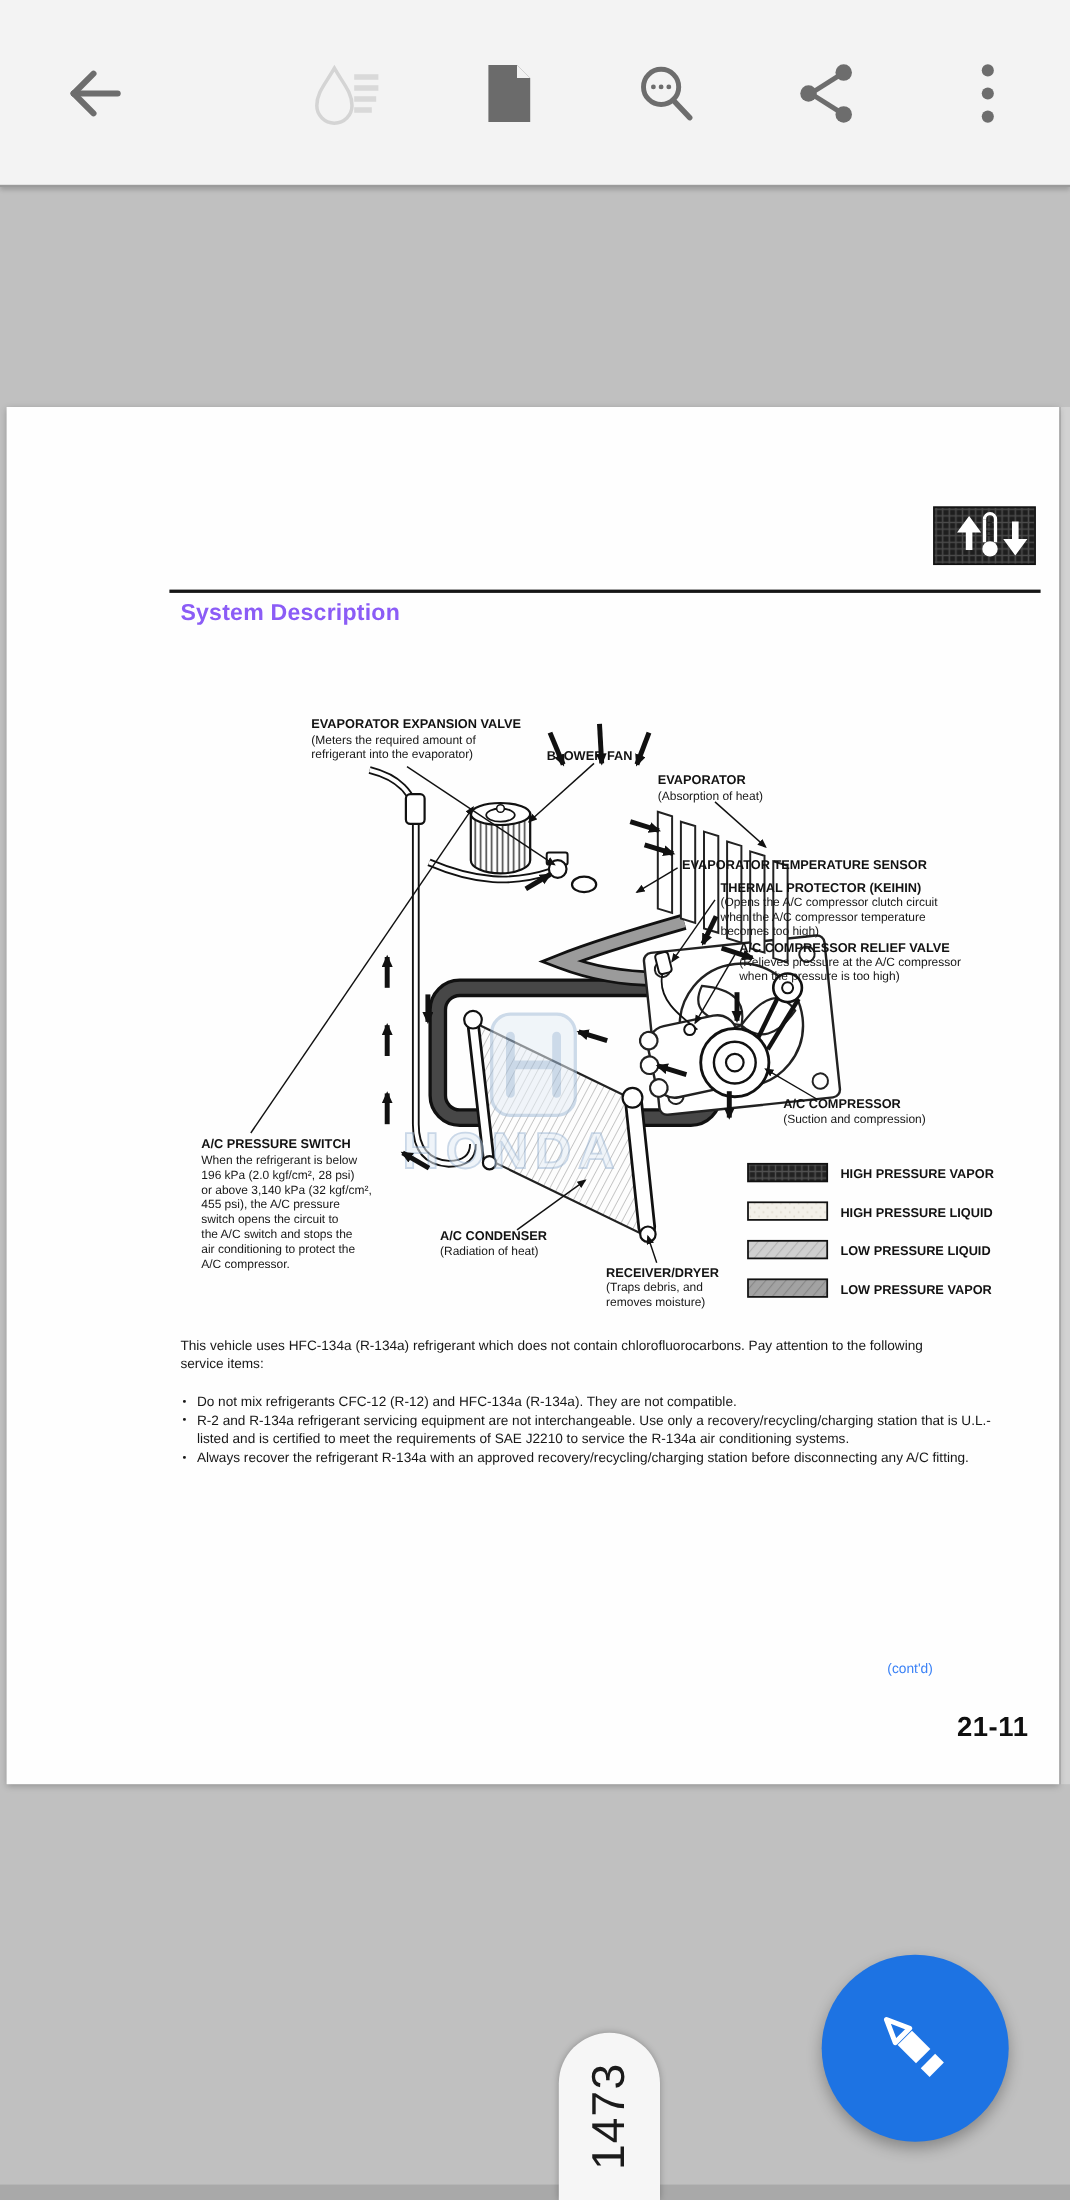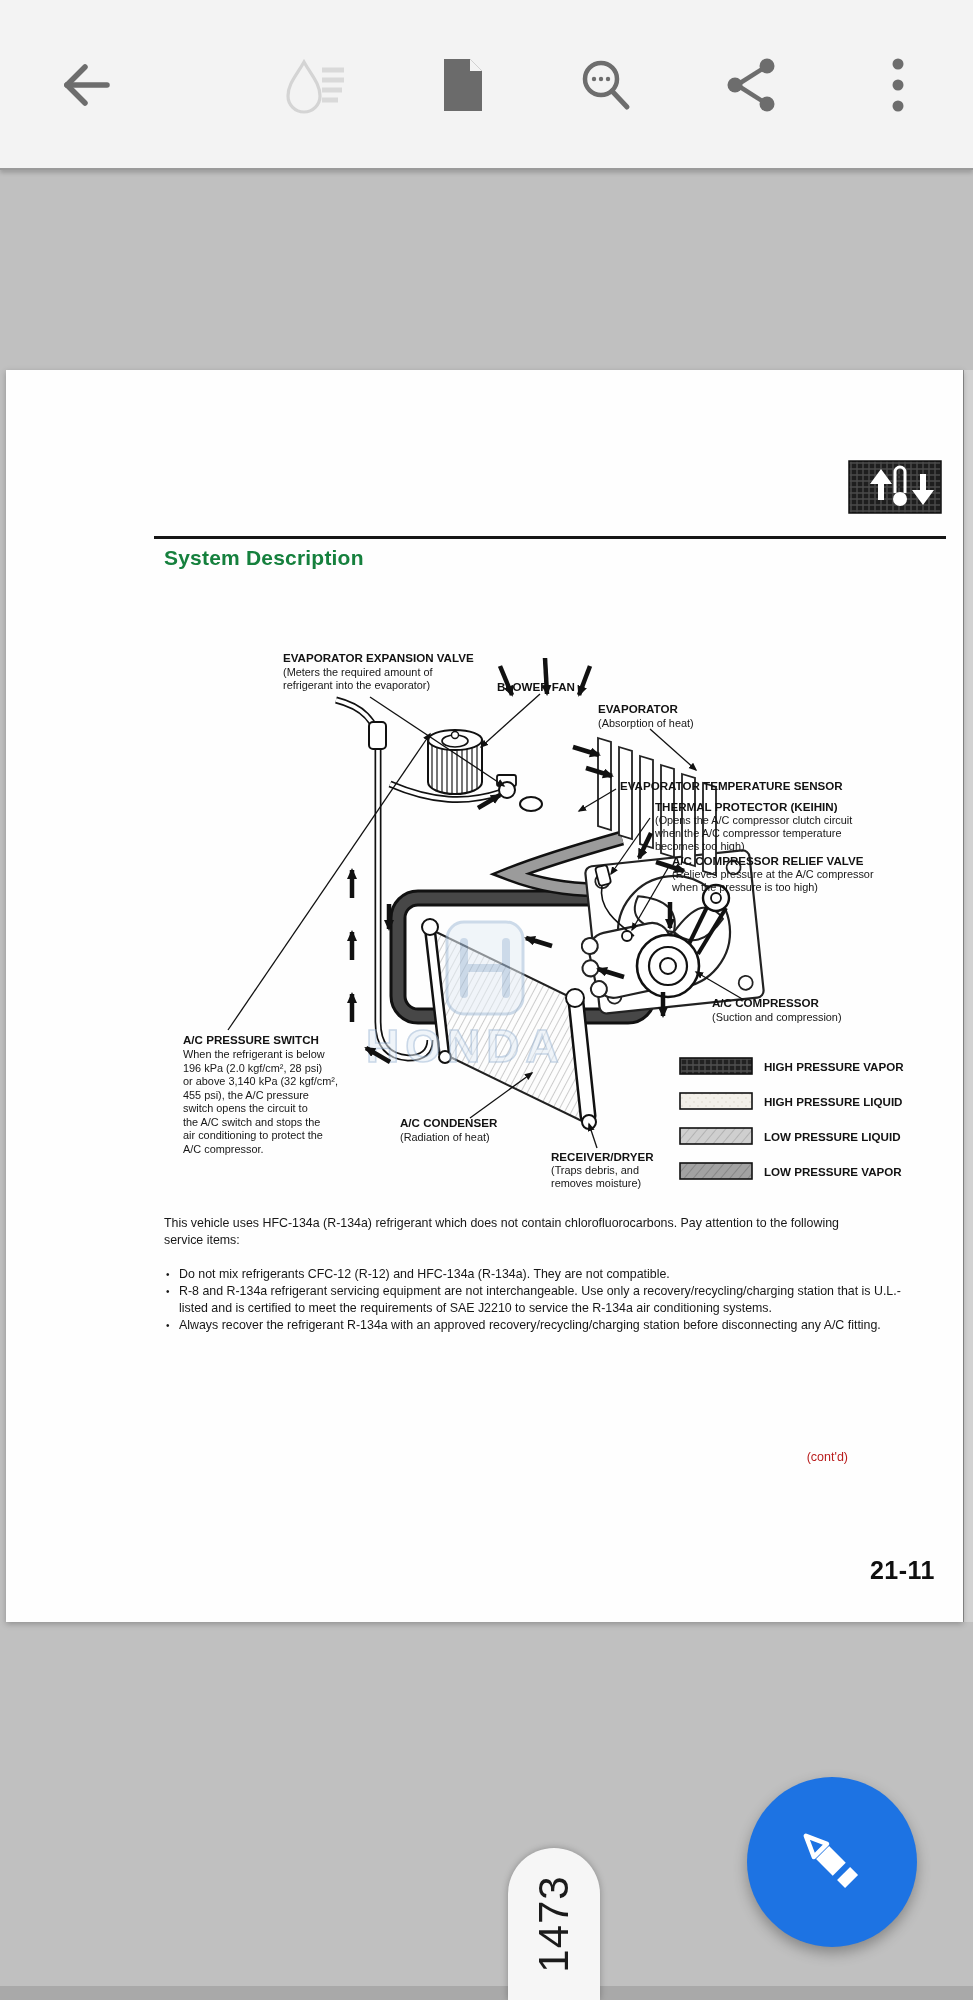--- a/index.html
+++ b/index.html
@@ -18,29 +18,29 @@
     display:flex;align-items:center;justify-content:center;padding:0;}
   
   .page{
     position:absolute;left:6px;top:370px;width:957px;height:1252px;
     background:#fefefe;box-shadow:0 2px 6px rgba(0,0,0,.25);z-index:2;
   }
   .page-right-gap{position:absolute;left:963px;top:370px;width:10px;height:1252px;
     background:#d2d2d2;border-left:1px solid #8f8f8f;z-index:1;}
   .rule{position:absolute;left:148px;top:166px;width:792px;height:3px;background:#161616;}
   .sec-icon{position:absolute;left:842px;top:90px;width:94px;height:54px;}
-  h1.title{position:absolute;left:158px;top:176px;margin:0;font-size:21px;font-weight:bold;color:#15803d;
+  h1.title{position:absolute;left:158px;top:176px;margin:0;font-size:21px;font-weight:bold;color:#8b5cf6;
     letter-spacing:.2px;}
   .bodytext{position:absolute;color:#171717;font-size:12.4px;line-height:17px;}
   .intro{left:158px;top:232px;width:702px;}
   .svc{left:158px;top:845px;width:706px;}
   .bullets{left:158px;top:896px;width:748px;}
   .bullet{position:relative;padding-left:15px;margin:0;}
   .bullet::before{content:"\2022";position:absolute;left:2px;top:0;font-size:10px;color:#171717;}
-  .contd{position:absolute;right:115px;top:1080px;font-size:12.5px;color:#b91c1c;}
+  .contd{position:absolute;right:115px;top:1140px;font-size:12.5px;color:#3b82f6;}
   .pageno{position:absolute;right:28px;top:1186px;font-size:25px;font-weight:bold;color:#0f0f0f;
     letter-spacing:.5px;text-align:right;}
   
   .diagram{position:absolute;left:159px;top:270px;}
   .lt{font:bold 11.6px "Liberation Sans",sans-serif;fill:#121212;}
   .ls{font:10.9px "Liberation Sans",sans-serif;fill:#171717;}
   .lg{font:bold 11.6px "Liberation Sans",sans-serif;fill:#121212;}
   
   .fab{
     position:absolute;left:747px;top:1777px;width:170px;height:170px;border-radius:50%;
@@ -367,21 +367,21 @@
       <text class="lg" x="764" y="1141">LOW PRESSURE LIQUID</text>
       <rect x="680" y="1163" width="72" height="16" fill="url(#pat-lpv)" stroke="#111" stroke-width="1.6"></rect>
       <text class="lg" x="764" y="1176">LOW PRESSURE VAPOR</text>
     </g>
   </svg>
 
   <div class="bodytext svc">This vehicle uses HFC-134a (R-134a) refrigerant which does not contain chlorofluorocarbons. Pay attention to the following service items:</div>
 
   <div class="bodytext bullets">
     <div class="bullet">Do not mix refrigerants CFC-12 (R-12) and HFC-134a (R-134a). They are not compatible.</div>
-    <div class="bullet">R-8 and R-134a refrigerant servicing equipment are not interchangeable. Use only a recovery/recycling/charging station that is U.L.-listed and is certified to meet the requirements of SAE J2210 to service the R-134a air conditioning systems.</div>
+    <div class="bullet">R-2 and R-134a refrigerant servicing equipment are not interchangeable. Use only a recovery/recycling/charging station that is U.L.-listed and is certified to meet the requirements of SAE J2210 to service the R-134a air conditioning systems.</div>
     <div class="bullet">Always recover the refrigerant R-134a with an approved recovery/recycling/charging station before disconnecting any A/C fitting.</div>
   </div>
 
   <div class="contd">(cont'd)</div>
   <div class="pageno">21-11</div>
 </div>
 
 <button class="fab">
   <svg width="82" height="82" viewBox="0 0 80 80">
     <g transform="rotate(45 40 40)">

